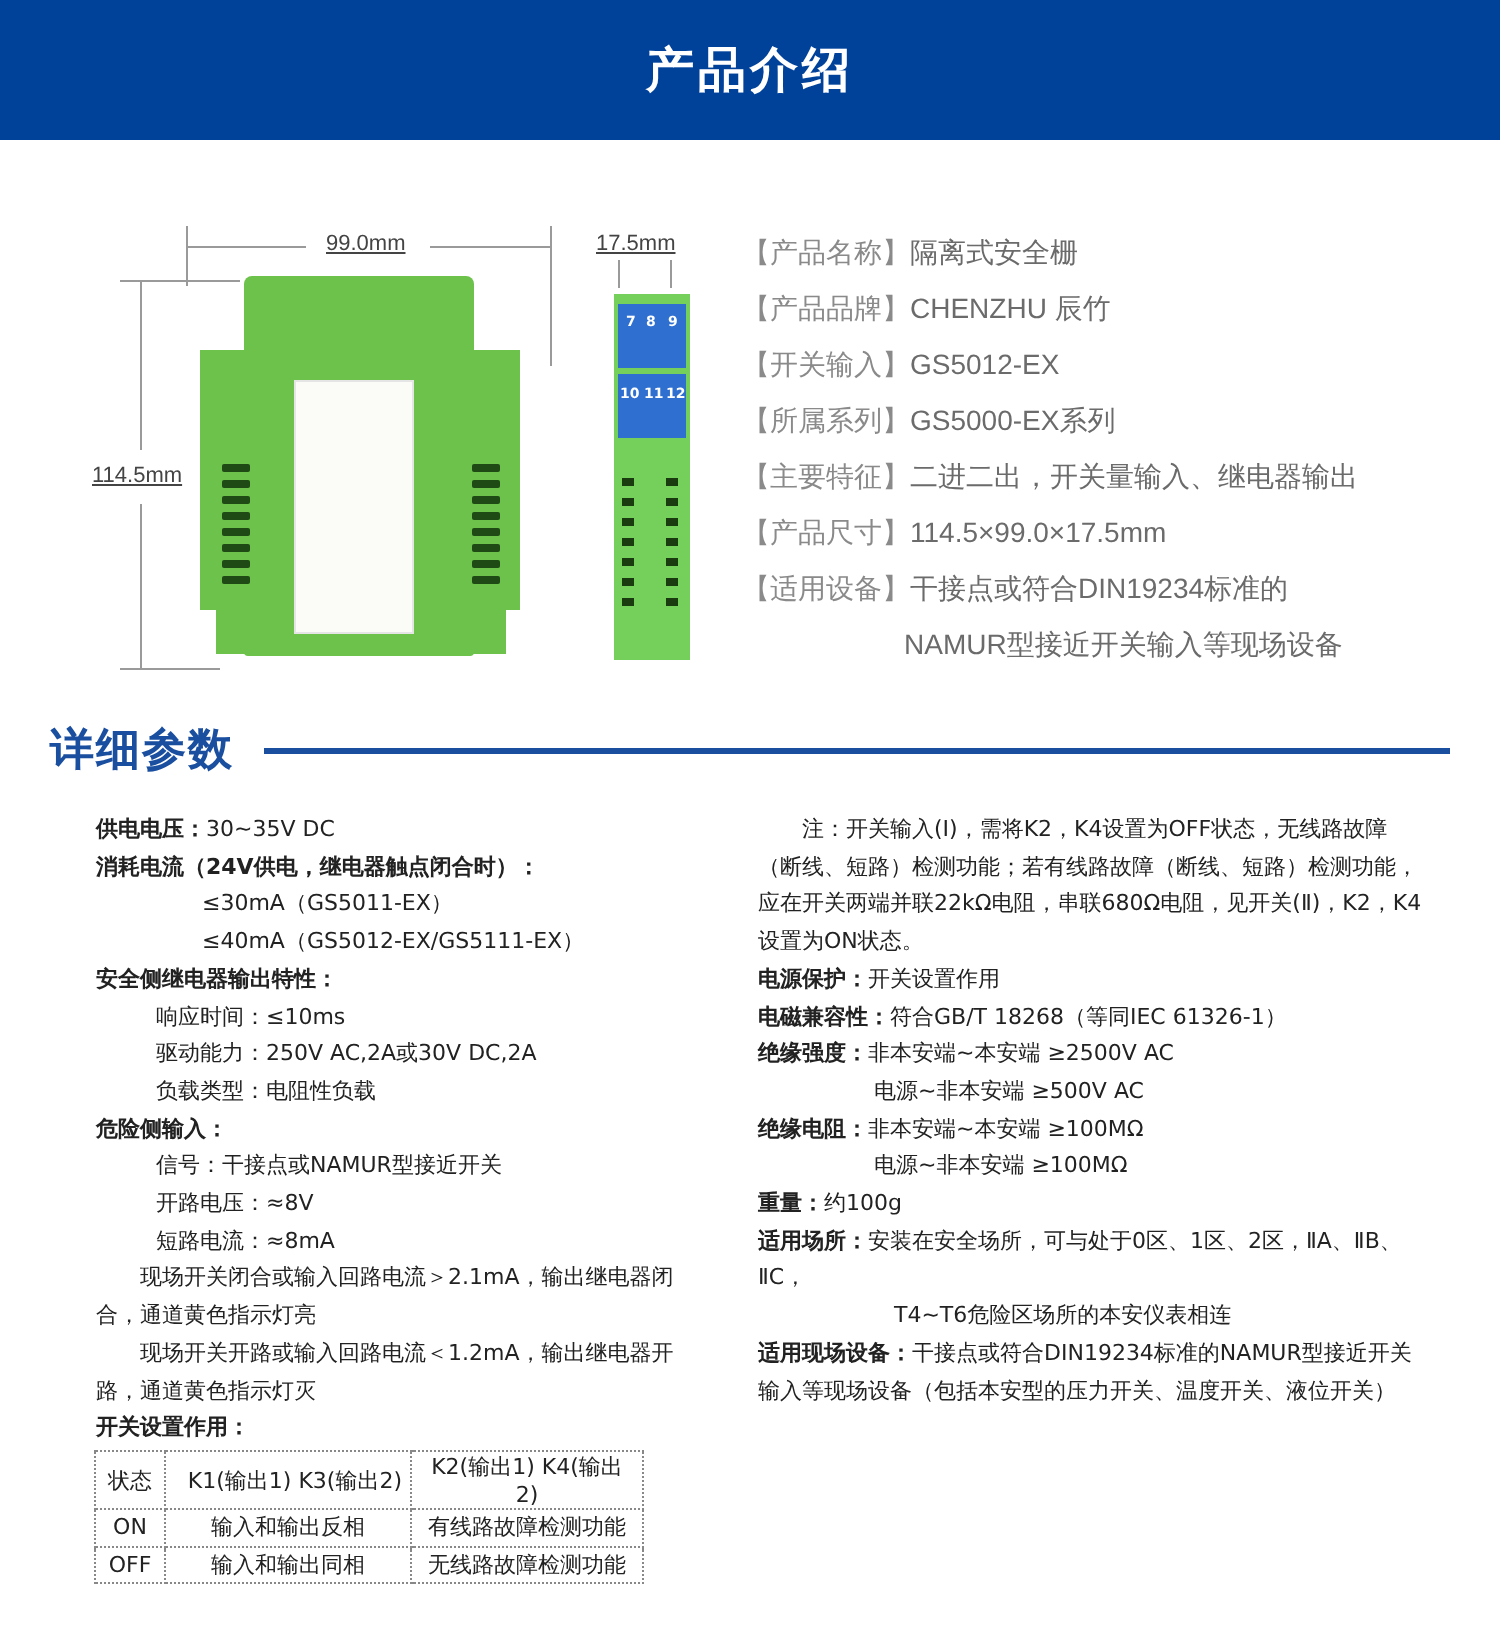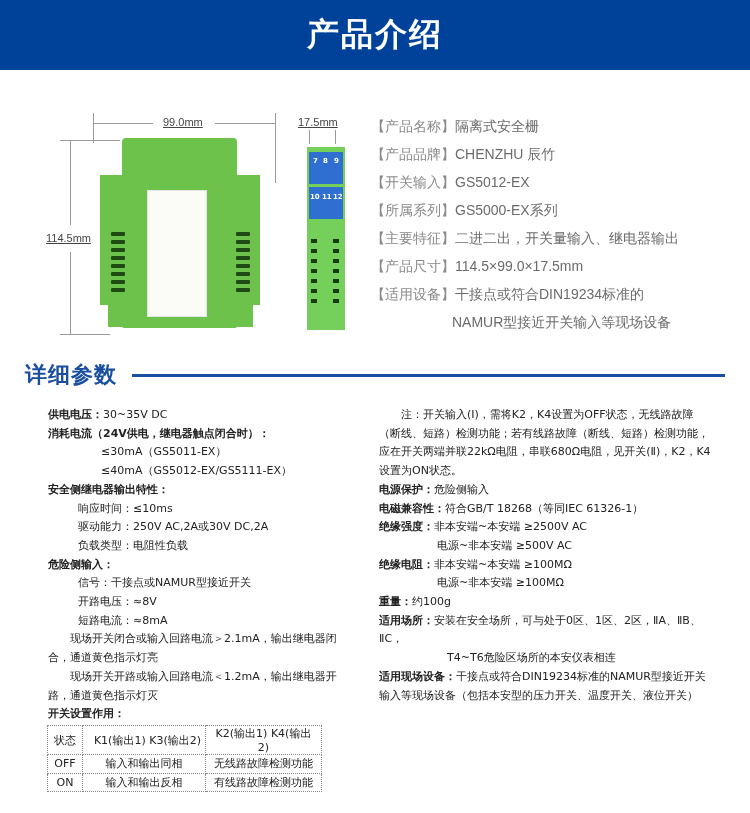--- a/index.html
+++ b/index.html
@@ -1,18 +1,18 @@
 <!DOCTYPE html>
 <html><head>
 <meta charset="utf-8">
 <style>
   * { margin:0; padding:0; box-sizing:border-box; }
   body { width:750px; height:813px; background:#ffffff; font-family:"DejaVu Sans","Liberation Sans",sans-serif; color:#222; position:relative; overflow:hidden; }
   .banner { position:absolute; left:0; top:0; width:750px; height:70px; background:#00419a; display:flex; align-items:center; justify-content:center; }
-  .banner h1 { color:#fff; font-size:32px; font-weight:bold; letter-spacing:2px; }
+  .banner h1 { color:#fff; font-size:24px; font-weight:bold; letter-spacing:2px; }
 
   
   .dim-label { position:absolute; font-size:11px; color:#444; font-family:"Liberation Sans",sans-serif;text-decoration:underline; }
   .dim-line { position:absolute; background:#9a9a9a; }
   .device { position:absolute; }
   .dev-body { position:absolute; background:#6cc24a; }
   .dev-label { position:absolute; left:147px; top:190px; width:60px; height:127px; background:#fbfbf7; border:1px solid #e5e5e5; }
   .vent { position:absolute; width:14px; height:4px; background:#1f4a16; border-radius:1px; }
   .slim { position:absolute; left:307px; top:147px; width:38px; height:183px; }
   .slim .blue { position:absolute; left:2px; width:34px; background:#2f6fcf; }
@@ -146,35 +146,35 @@
 </div>
 
 <table class="sw">
   <tbody>
       <tr>
     <td style="width:35px;font-family:Liberation Serif, serif;">状态</td>
     <td style="width:123px;text-align:right;">K1(输出1)  K3(输出2)</td>
     <td style="width:116px;">K2(输出1)  K4(输出2)</td>
   </tr>
   <tr>
+    <td>ON</td>
+    <td>输入和输出反相</td>
+    <td>有线路故障检测功能</td>
+  </tr>
+  <tr>
     <td>OFF</td>
     <td>输入和输出同相</td>
     <td>无线路故障检测功能</td>
-  </tr>
-  <tr>
-    <td>ON</td>
-    <td>输入和输出反相</td>
-    <td>有线路故障检测功能</td>
   </tr>
 </tbody>
   </table>
 
 <div class="col" style="left:379px;top:406px;width:336px;">
   <div class="p">注：开关输入(Ⅰ)，需将K2，K4设置为OFF状态，无线路故障（断线、短路）检测功能；若有线路故障（断线、短路）检测功能，应在开关两端并联22kΩ电阻，串联680Ω电阻，见开关(Ⅱ)，K2，K4设置为ON状态。</div>
-  <div><span class="b">电源保护：</span><span>危险侧输入</span></div>
+  <div><span class="b">电源保护：</span><span>开关设置作用</span></div>
   <div><span class="b">电磁兼容性：</span><span>符合GB/T 18268（等同IEC 61326-1）</span></div>
   <div><span class="b">绝缘强度：</span><span>非本安端~本安端 ≥2500V AC</span></div>
   <div class="ind4">电源~非本安端  ≥500V AC</div>
   <div><span class="b">绝缘电阻：</span><span>非本安端~本安端 ≥100MΩ</span></div>
   <div class="ind4">电源~非本安端  ≥100MΩ</div>
   <div><span class="b">重量：</span><span>约100g</span></div>
   <div><span class="b">适用场所：</span><span>安装在安全场所，可与处于0区、1区、2区，ⅡA、ⅡB、ⅡC，</span></div>
   <div class="ind3">T4~T6危险区场所的本安仪表相连</div>
   <div><span class="b">适用现场设备：</span><span>干接点或符合DIN19234标准的NAMUR型接近开关输入等现场设备（包括本安型的压力开关、温度开关、液位开关）</span></div>
 </div>

